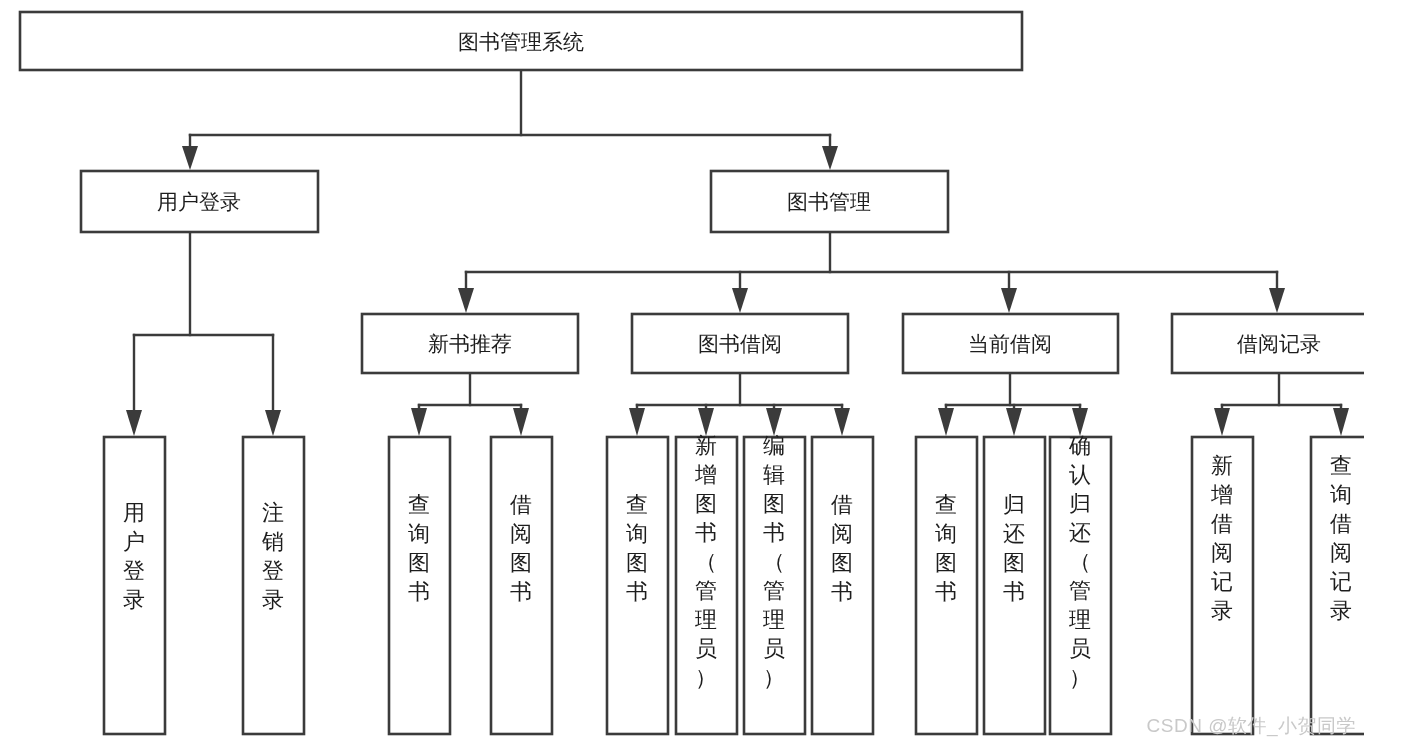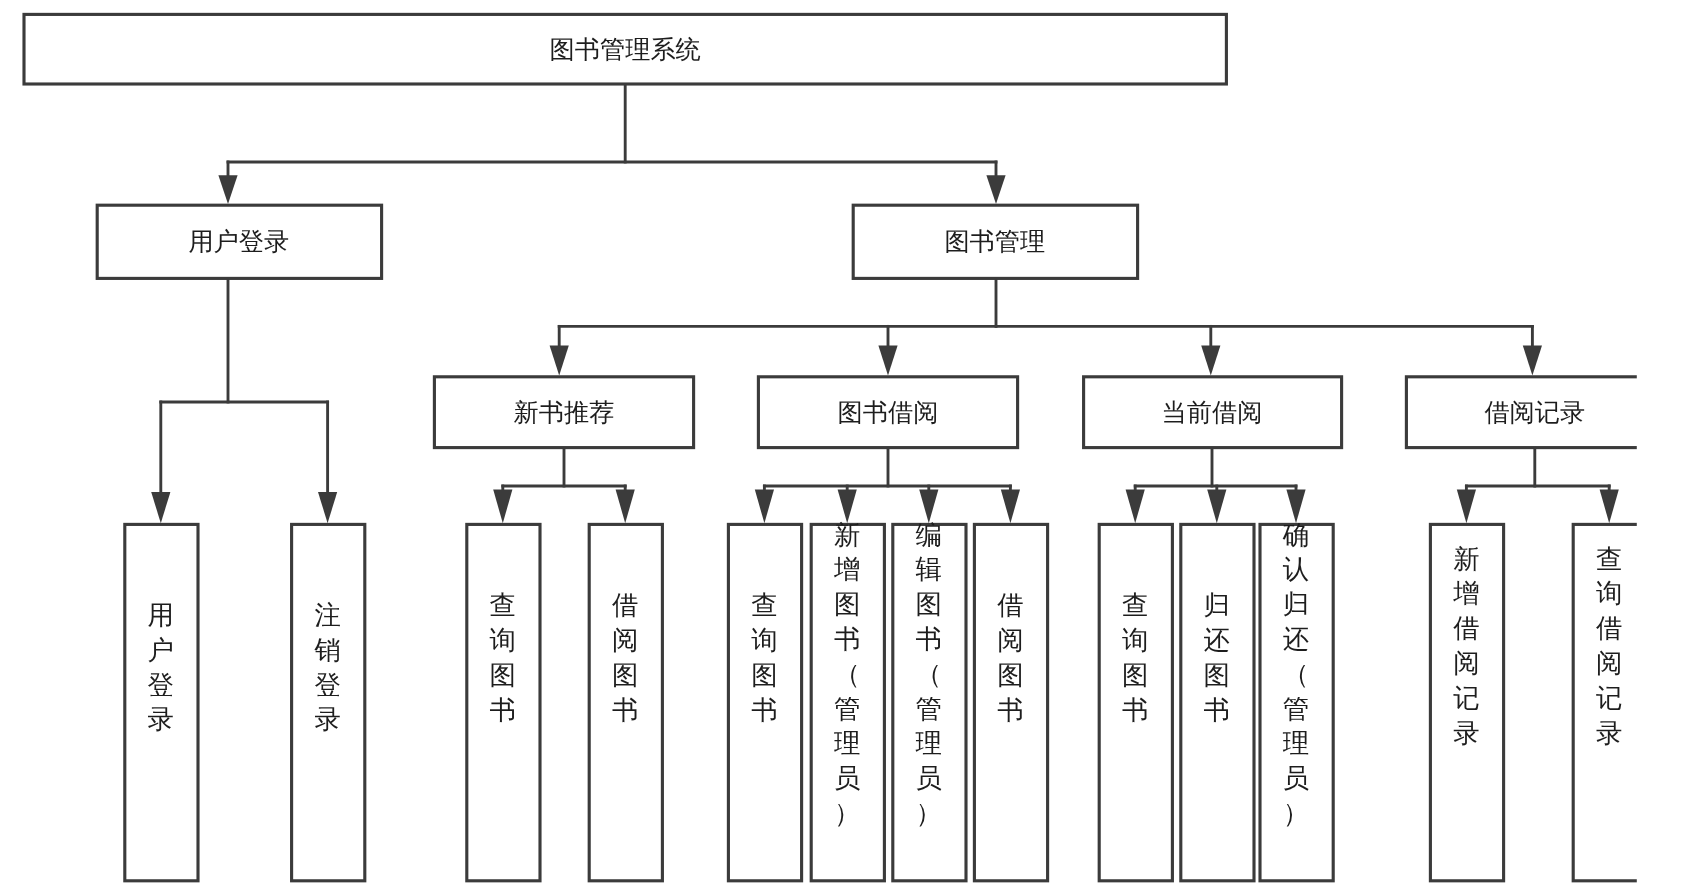--- a/index.html
+++ b/index.html
@@ -220,13 +220,14 @@
       <rect class="node-rect" x="1192" y="437" width="61" height="297"></rect>
       <text class="node-label-v" x="1222" y="473"><tspan x="1222" y="473">新</tspan><tspan x="1222" y="502">增</tspan><tspan x="1222" y="531">借</tspan><tspan x="1222" y="560">阅</tspan><tspan x="1222" y="589">记</tspan><tspan x="1222" y="618">录</tspan></text>
     </g>
     <g>
       <rect class="node-rect" x="1311" y="437" width="61" height="297"></rect>
       <text class="node-label-v" x="1341" y="473"><tspan x="1341" y="473">查</tspan><tspan x="1341" y="502">询</tspan><tspan x="1341" y="531">借</tspan><tspan x="1341" y="560">阅</tspan><tspan x="1341" y="589">记</tspan><tspan x="1341" y="618">录</tspan></text>
     </g>
 
   </svg>
 
+  <div class="watermark-text">CSDN @软件_小贺同学</div>
 </div>
 
 </body></html>

